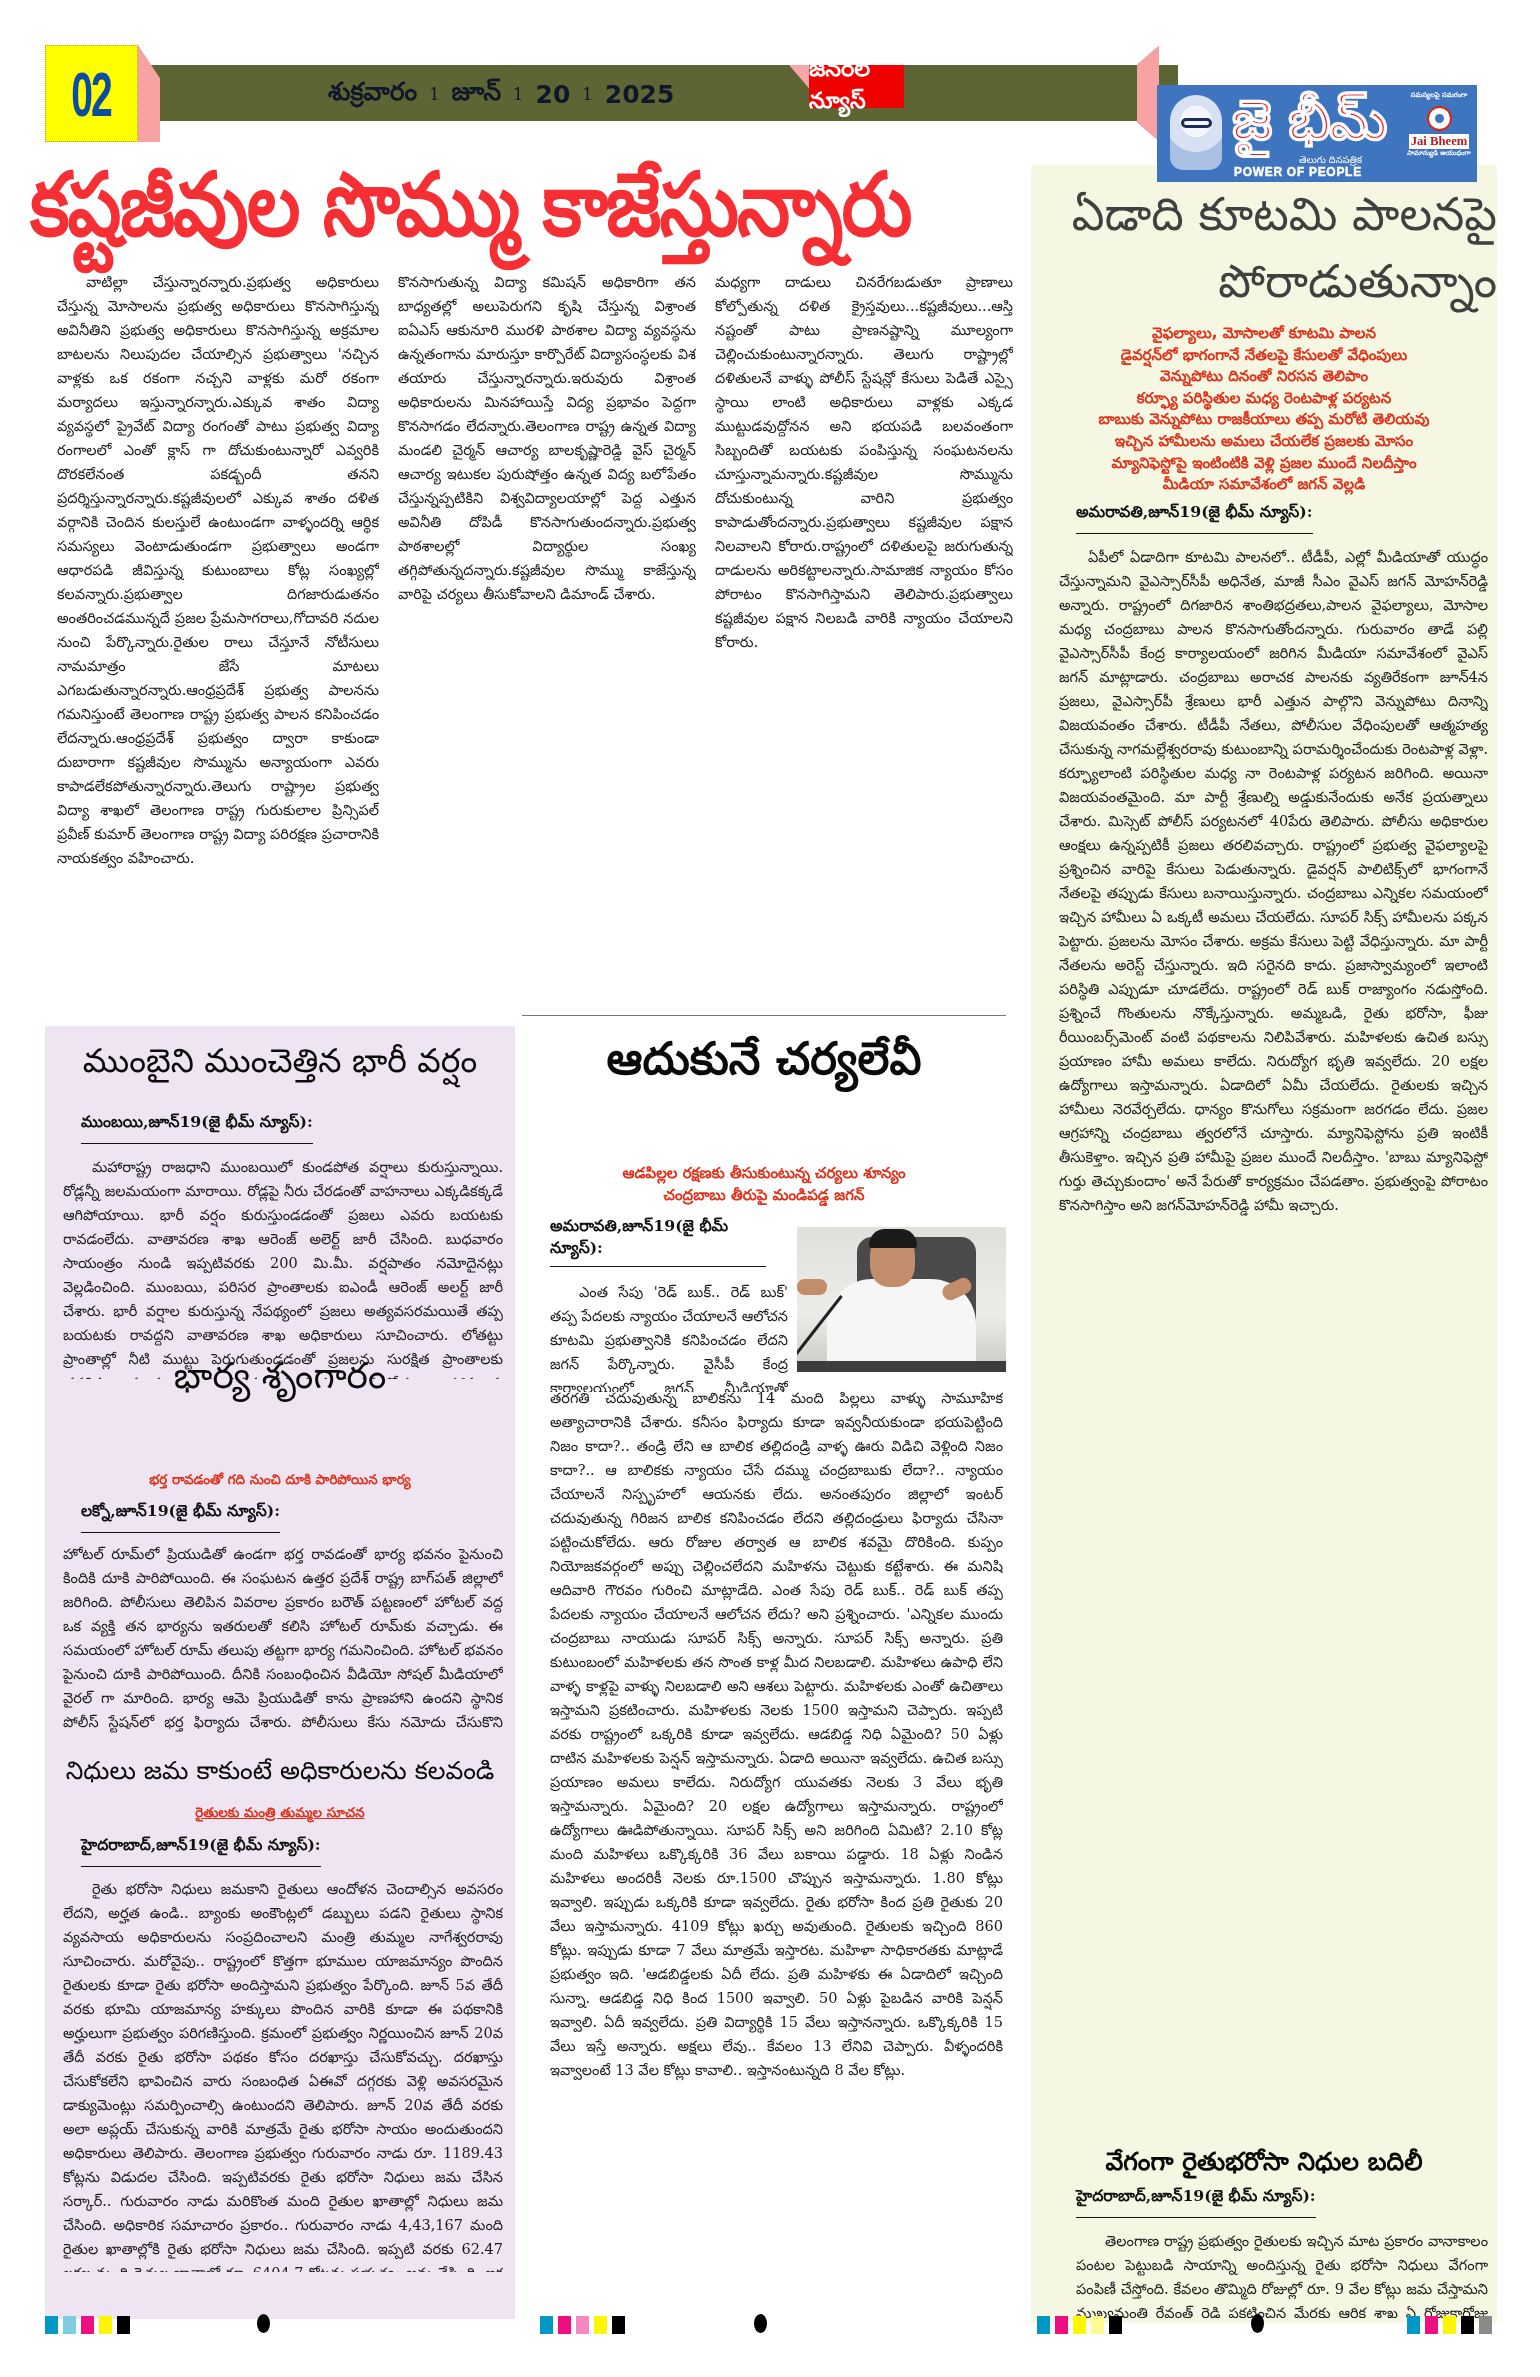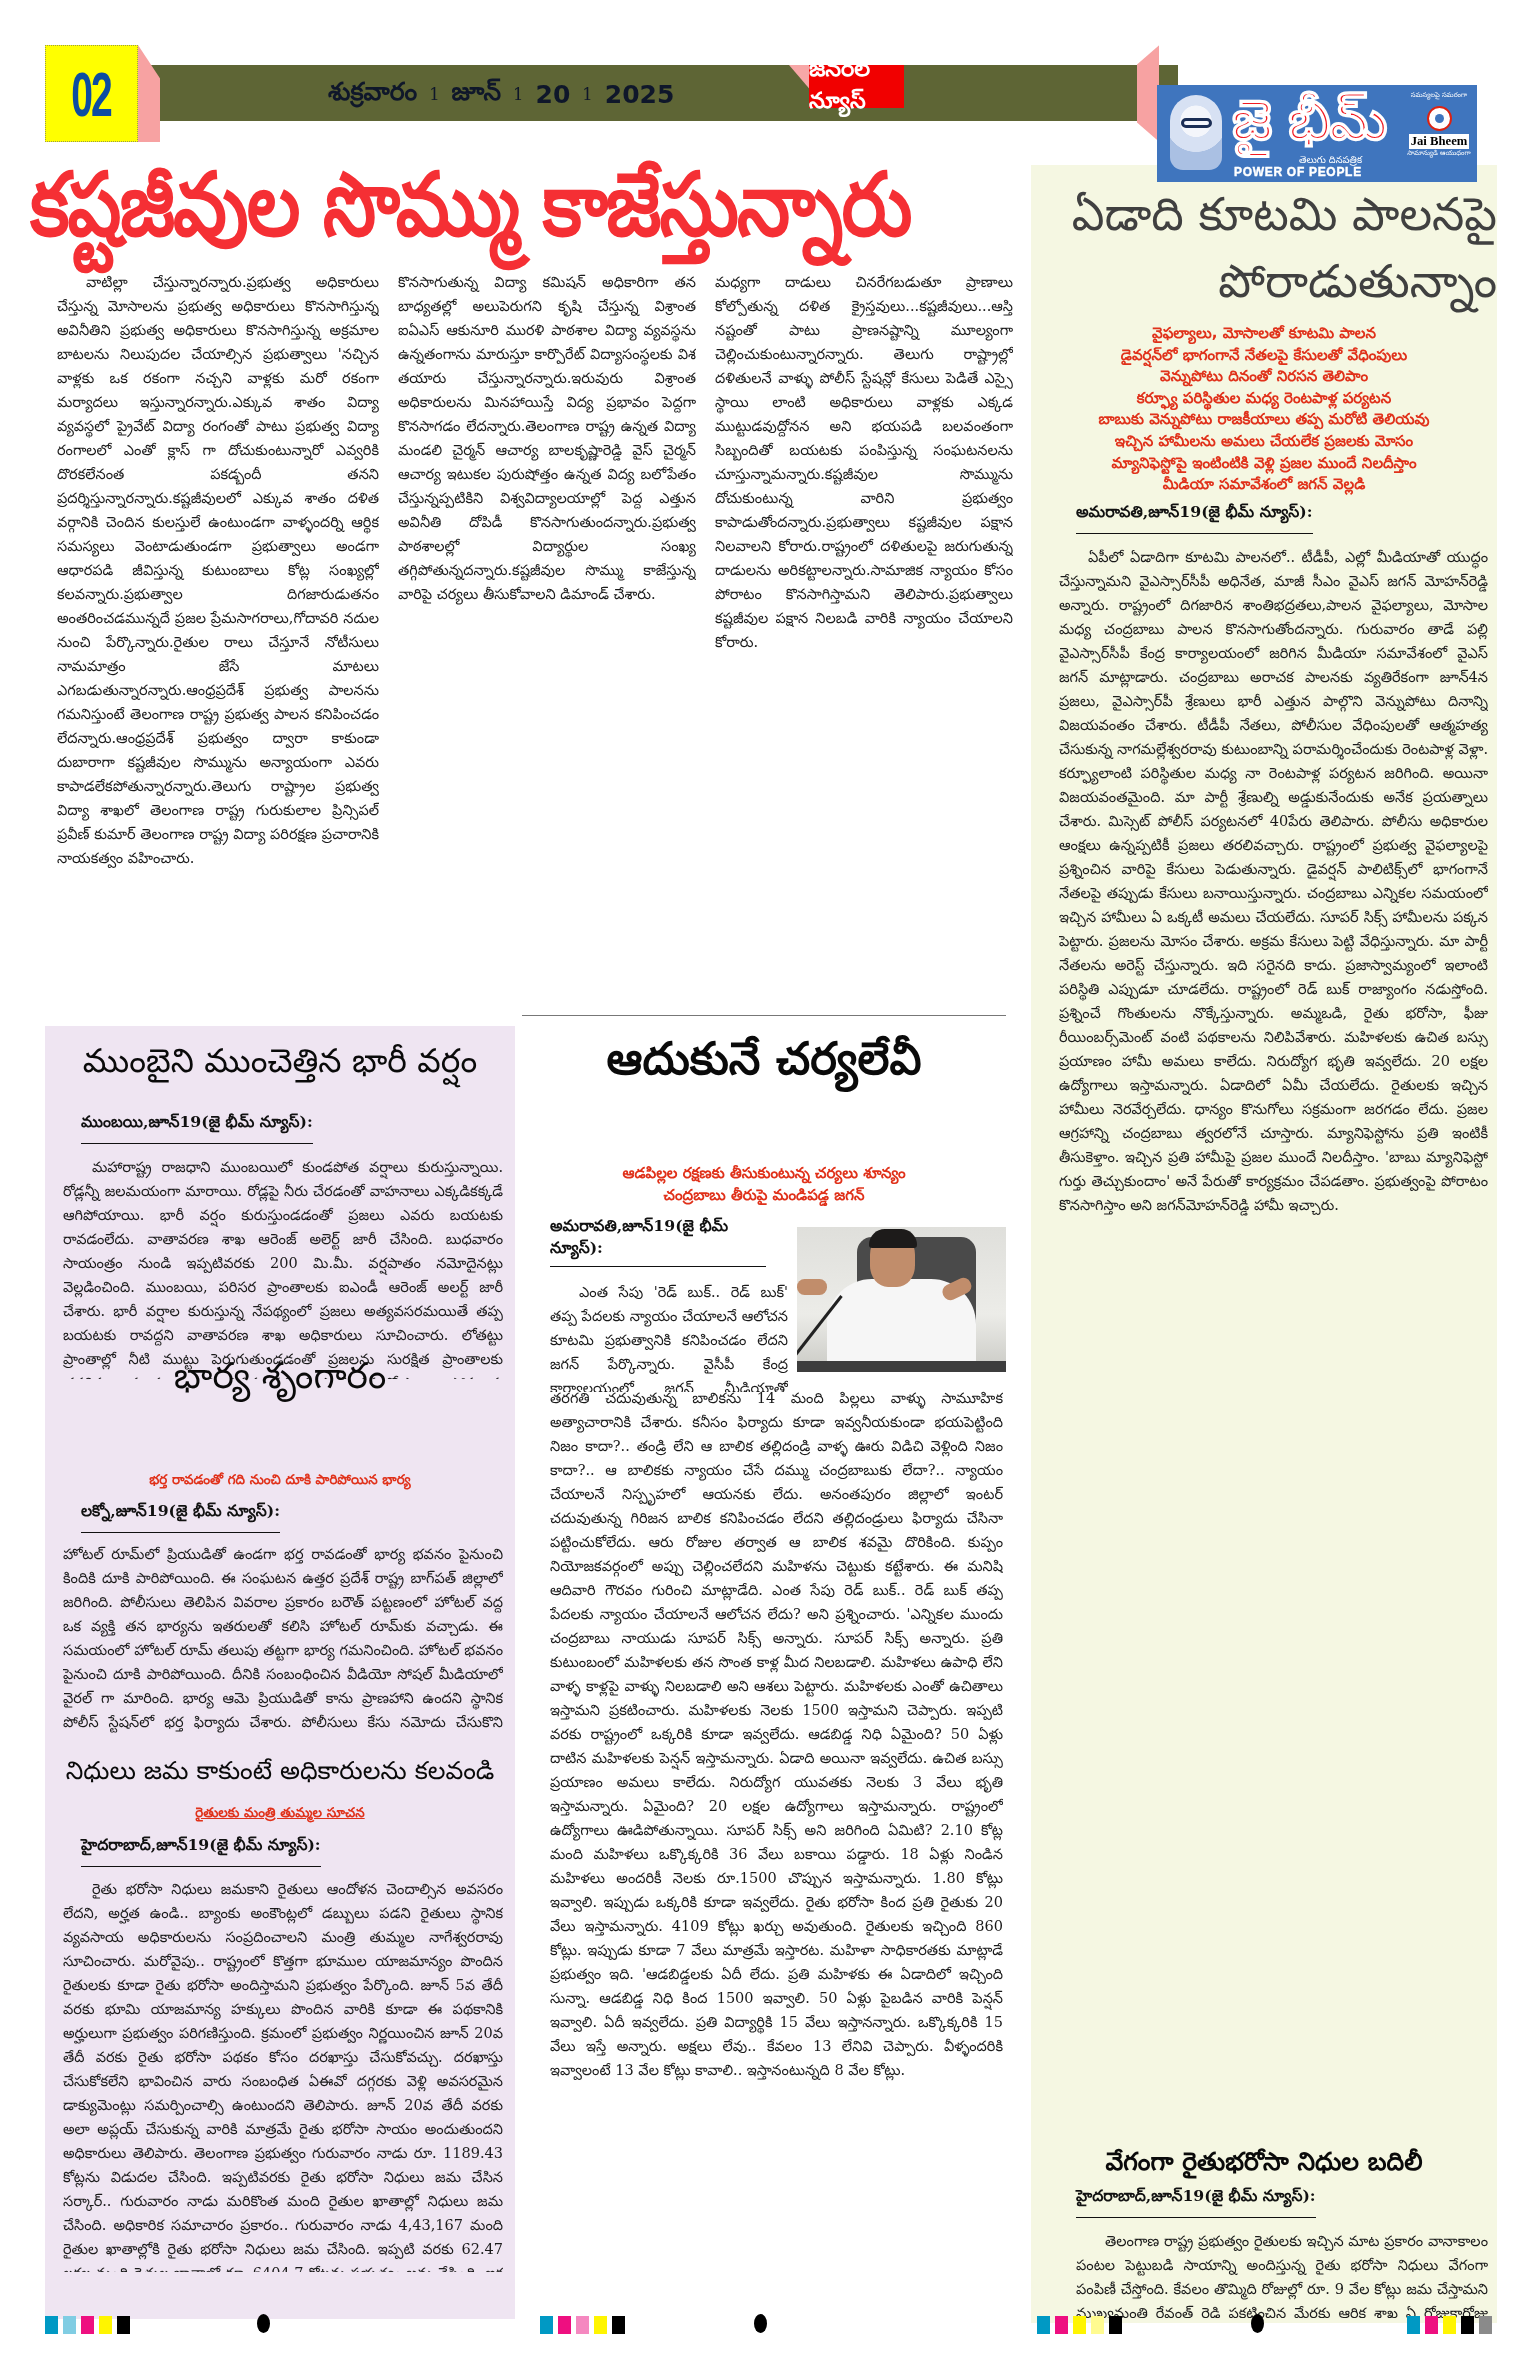--- a/index.html
+++ b/index.html
@@ -17,24 +17,24 @@
   .sec-fold { position: absolute; left: 789px; top: 65px; width: 67px; height: 43px; background: #f7a7a7; clip-path: polygon(0 0, 100% 0, 100% 100%, 55% 100%); z-index: 2;}
   .section-label { position: absolute; left: 809px; top: 65px; width: 95px; height: 43px; background: #f10000; color:#fff; font-size: 22.4px; font-weight:700; display:flex; align-items:center; justify-content:center; z-index:4; }
   .logo-fold { position: absolute; left: 1137px; top: 45px; width: 22.4px; height: 97px; background: #f7a2a2; clip-path: polygon(100% 0, 100% 100%, 0 80%, 0 20%); z-index: 2;}
   .logo { position: absolute; left: 1157px; top: 45px; width: 320px; height: 97px; background: #3f75be; z-index: 3; overflow: hidden; margin-top: 40px; }
   .logo .portrait { position: absolute; left: 13.4px; top: 10.4px; width: 52px; height: 75px; border-radius: 30px 30px 15px 15px; background: radial-gradient(circle at 50% 35%, #f4f6fb 0 28%, #d7e1f3 29% 55%, #aac0e3 56% 100%); }
   .logo .portrait .glasses { position:absolute; left: 10.4px; top: 22.4px; width: 31px; height: 10.4px; border: 3px solid #1b2e55; border-radius: 6px; }
   .logo .brand { position: absolute; left: 75px; top: 3px; font-size: 55px; font-weight: 700; color: #f11b22; -webkit-text-stroke: 1.5px #fff; letter-spacing: -1.5px; }
   .logo .sub { position: absolute; left: 142px; top: 69px; font-size: 9.7px; color: #fff; }
   .logo .pop { position: absolute; left: 77px; top: 80px; font-family: "Liberation Sans", sans-serif; font-size: 12px; font-weight: 700; color: #ffffff; -webkit-text-stroke: 0.4px #fff; letter-spacing: 0.7px; }
   .logo .tv { position: absolute; left: 246px; top: 6px; width: 72px; height: 86px; text-align: center; color: #fff; }
-  .logo .tv .top, .logo .tv .bot { font-size: 6.7px; }
+  .logo .tv .top, .logo .tv .bot { font-size: 6.7px; font-weight: bold; }
   .logo .tv .emblem { margin: 6px auto 3px; width: 25px; height: 25px; border-radius: 50%; background: #fff; border: 2.2px solid #d21; position: relative;}
   .logo .tv .emblem::after { content:""; position:absolute; left:6px; top:6px; width:9px; height:9px; border-radius:50%; background:#3f75be; }
-  .logo .tv .jb { font-family: "Liberation Serif", serif; font-size: 12.7px; font-weight: 700; color: #000000; background:#fff; padding: 0 1.5px; display:inline-block; }
+  .logo .tv .jb { font-family: "Liberation Serif", serif; font-size: 12.7px; font-weight: 700; color: #b91c1c; background:#fff; padding: 0 1.5px; display:inline-block; }
 
   
   .main-hl { position: absolute; left: 30px; top: 153px; width: 969px; text-align: center; font-size: 88px; font-weight: 700; color: #f52f34; letter-spacing: -2.2px; line-height: 104px; white-space: nowrap; transform: scaleX(0.86); transform-origin: left center; }
 
   
   .body { font-family: "DejaVu Serif", serif; font-size: 14.5px; line-height: 24px; color: #1a1a1a; text-align: justify; }
   .body p { text-indent: 0; }
   .body .ind { text-indent: 2em; }
   .col { position: absolute; overflow: hidden; }
 

